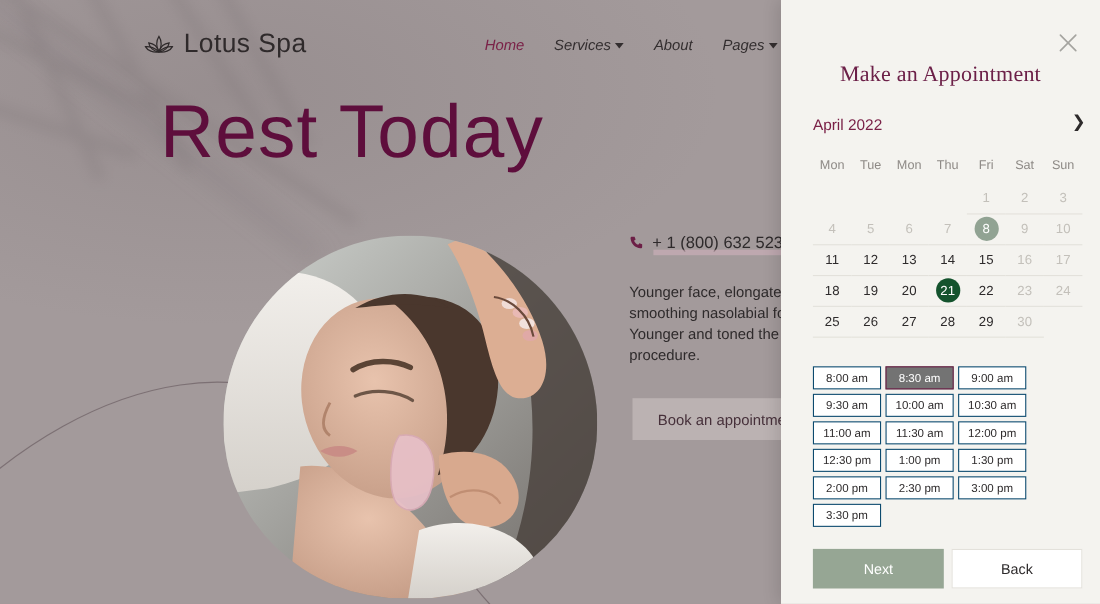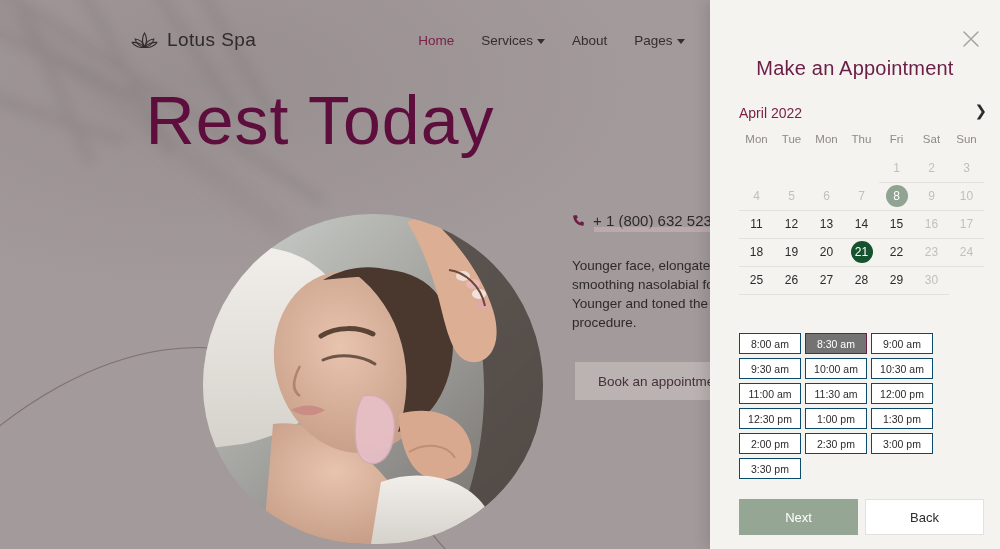--- a/index.html
+++ b/index.html
@@ -29,24 +29,24 @@
   
   .curve { position:absolute; left:-20px; top:290px; width:760px; height:300px; }
 
   
   #header {
     position:absolute; left:0; top:0; width:1000px; height:80px;
     display:flex; align-items:center;
   }
   #logo { display:flex; align-items:center; gap:9px; margin-left:131px; }
   #logo .logotext {
-    font-size:19px; color:#2f2a2b; letter-spacing:.4px;
+    font-size:24px; color:#2f2a2b; letter-spacing:.4px;
     font-family:"Liberation Sans", sans-serif;
   }
-  #nav { display:flex; align-items:flex-end; gap:27px; margin-left:162px; }
+  #nav { display:flex; align-items:flex-end; gap:27px; margin-left:162px;font-style:italic; }
   #nav a {
     font-size:13.5px; color:#332e2f; text-decoration:none;
     display:flex; align-items:center; gap:4px; white-space:nowrap;
   }
   #nav a.active { color:#7a2147; }
   .caret {
     width:0;height:0;border-left:4px solid transparent;border-right:4px solid transparent;
     border-top:5px solid #332e2f; display:inline-block; margin-top:2px;
   }
 
@@ -97,36 +97,36 @@
     position:absolute; right:0; top:0; width:290px; height:549px;
     background:#f4f3ef; z-index:30;
     box-shadow:-4px 0 14px rgba(0,0,0,0.12);
   }
   #closebtn {
     position:absolute; right:18px; top:28px; width:22px; height:22px;
     cursor:pointer; opacity:.65;
   }
   #paneltitle {
     position:absolute; top:57px; left:0; width:290px; text-align:center;
-    font-size:20px; color:#6c2048; letter-spacing:.2px; font-weight:400;
+    font-size:20px; color:#6c2048; letter-spacing:.2px; font-weight:400;font-family:Liberation Serif, serif;
   }
 
   
   #monthbar {
     position:absolute; top:102px; left:29px; width:245px; height:22px;
     display:flex; align-items:center; justify-content:flex-start;
   }
   #monthlabel { font-size:14px; color:#7a2147; }
   #nextmonth {
     position:absolute; right:-3px; top:1px; font-size:15px; color:#2d2a2b;
     cursor:pointer; line-height:1;
   }
 
   
-  #cal { position:absolute; top:128px; left:29px; width:245px; }
+  #cal { position:absolute; top:140px; left:29px; width:245px; }
   #cal table { border-collapse:collapse; width:245px; table-layout:fixed; }
   #cal th {
     font-size:11.5px; font-weight:400; color:#8e8a86; padding:5px 0 9px 0;
     text-align:center;
   }
   #cal td {
     height:28px; text-align:center; vertical-align:middle;
     font-size:12px; color:#2d2a2b; padding:0;
   }
   #cal td .d {

